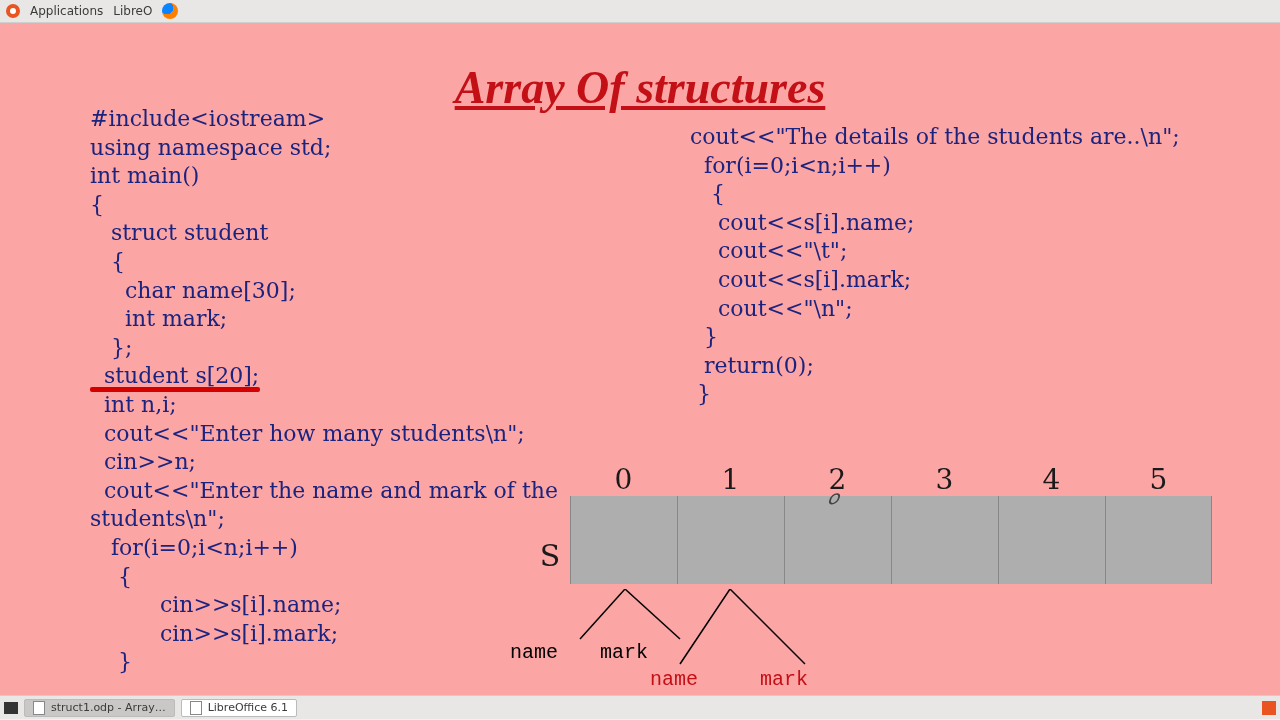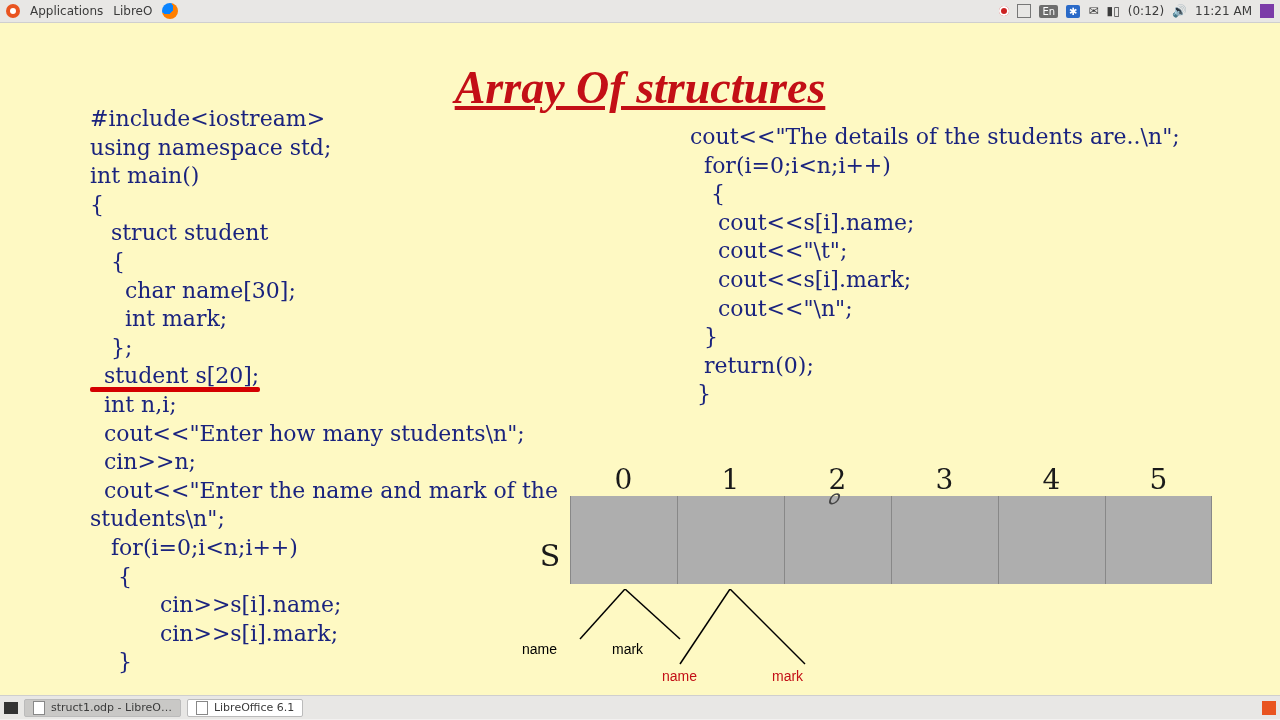--- a/index.html
+++ b/index.html
@@ -12,21 +12,21 @@
   .top-panel .right { margin-left: auto; display: flex; align-items: center; gap: 8px; padding-right: 6px; }
   .ubuntu-dot { width: 14px; height: 14px; border-radius: 50%; background: #e95420; display: inline-block; }
   .ubuntu-dot::after { content:""; display:block; width:6px; height:6px; border-radius:50%; background:#fff; margin:4px auto 0; }
   .ff-icon { width:16px; height:16px; border-radius:50%; background: radial-gradient(circle at 30% 30%, #0a84ff 0 40%, #ff7f00 41% 100%); }
   .pad-badge { background:#2a6ac8; color:#fff; font-size:10px; padding:1px 3px; border-radius:2px; }
   .pad-gray  { background:#6e6e6e; color:#fff; font-size:10px; padding:1px 3px; border-radius:2px; }
   .rec-dot { width:10px; height:10px; background:#c22; border-radius:50%; display:inline-block; box-shadow:0 0 0 2px #fff inset; }
   .purple-sq { width:14px; height:14px; background:#7b3ba8; display:inline-block; }
 
   
-  .slide-area { position: relative; width: 1280px; height: 672px; background: #fef9c3; }
+  .slide-area { position: relative; width: 1280px; height: 672px; background: #fca5a5; }
   .slide-title { position:absolute; left:0; right:0; top:38px; text-align:center; font-family: Georgia, "Times New Roman", serif; font-weight:bold; color:#c30f16; font-size:46px; text-decoration: underline; font-style: italic; }
 
   .code { position:absolute; font-family: "DejaVu Serif","Times New Roman",serif; color:#1a237e; font-size:22px; line-height:1.30; white-space:pre; }
   .code-left  { left:90px;  top:82px;  width:520px; }
   .code-right { left:690px; top:100px; width:520px; }
 
   .red-underline { position:absolute; left:90px; top:364px; width:170px; height:5px; background:#d40000; border-radius:2px; }
 
   
   .arr-wrap { position:absolute; left:530px; top:440px; width:700px; }
@@ -35,53 +35,41 @@
   .arr-row { display:flex; align-items:center; }
   .arr-label { width:40px; font-family:"DejaVu Serif",serif; font-size:30px; color:#1a1a1a; text-align:center; padding-top:30px; }
   .arr-cells { display:flex; }
   .arr-cell { width:107px; height:88px; background:#aeaeae; border-left:1px solid #888; }
   .arr-cell:last-child { border-right:1px solid #888; }
 
   .pen-mark { position:absolute; left:298px; top:22px; font-size:20px; color:#444; font-style:italic; }
 
   .branch { position:absolute; }
   .branch svg line { stroke:#000; stroke-width:1.5; }
-  .branch-lbl { position:absolute; font-family:Liberation Sans, sans-serif; font-size:14px;margin-left:12px; }
+  .branch-lbl { position:absolute; font-family:Liberation Mono, monospace; font-size:20px; }
   .lbl-black { color:#000; }
   .lbl-red   { color:#c30f16; }
 
   
   .bottom-panel { height:24px; background:#e8e7e5; border-top:1px solid #cfcfcf; display:flex; align-items:center; font-size:11px; color:#3b3b3b; gap:6px; padding:0 4px; }
   .task { display:flex; align-items:center; gap:6px; background:#ffffff; border:1px solid #bbb; padding:1px 8px; border-radius:2px; height:18px; max-width:180px; overflow:hidden; white-space:nowrap; }
   .task.active { background:#c9c8c6; }
   .task .doc-icon { width:12px; height:14px; background:#fff; border:1px solid #888; display:inline-block; }
   .wm-icon { width:14px; height:12px; background:#333; display:inline-block; }
   .orange-sq { width:14px; height:14px; background:#e95420; display:inline-block; margin-left:auto; }
 </style>
 </head>
 <body>
 
 <div class="top-panel">
   <div class="left">
     <span class="ubuntu-dot"></span>
     <span>Applications</span>
     <span>LibreO</span>
     <span class="ff-icon"></span>
-  </div>
-  <div class="right">
-    <span class="rec-dot"></span>
-    <span style="width:14px;height:14px;border:1px solid #777;display:inline-block;"></span>
-    <span class="pad-gray">En</span>
-    <span class="pad-badge">✱</span>
-    <span>✉</span>
-    <span>▮▯</span>
-    <span>(0:12)</span>
-    <span>🔊</span>
-    <span>11:21 AM</span>
-    <span class="purple-sq"></span>
   </div>
 </div>
 
 <div class="slide-area">
 
   <div class="slide-title">Array Of structures</div>
 
   <div class="code code-left">#include&lt;iostream&gt;
 using namespace std;
 int main()
@@ -153,20 +141,20 @@
     </div>
     <span class="branch-lbl lbl-red" style="left:120px; top:205px;">name</span>
     <span class="branch-lbl lbl-red" style="left:230px; top:205px;">mark</span>
   </div>
 </div>
 
 <div class="bottom-panel">
   <span class="wm-icon"></span>
   <div class="task active">
     <span class="doc-icon"></span>
-    <span>struct1.odp - LibreO…</span>
+    <span>struct1.odp - Array…</span>
   </div>
   <div class="task">
     <span class="doc-icon"></span>
     <span>LibreOffice 6.1</span>
   </div>
   <span class="orange-sq"></span>
 </div>
 
 </body></html>

